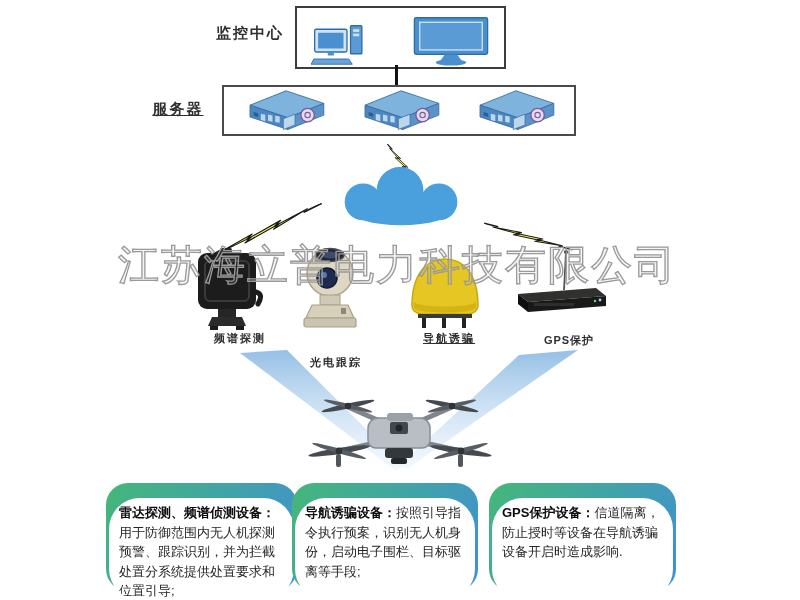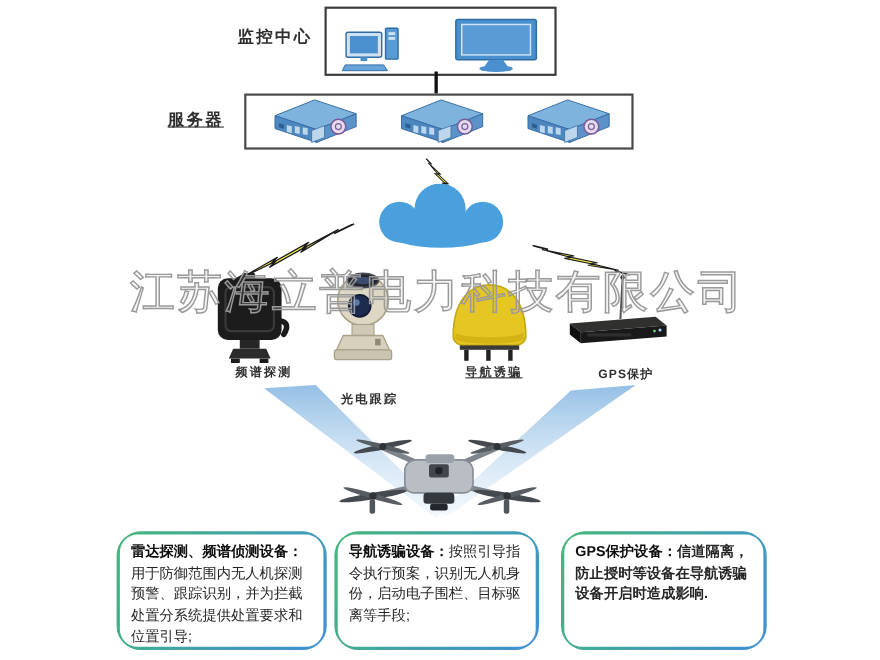--- a/index.html
+++ b/index.html
@@ -52,26 +52,26 @@
   #lbl-eo{left:281px;top:317px;width:110px;margin-top:38px;}
   #lbl-decoy{left:394px;top:331px;width:110px;text-decoration:underline;}
   #lbl-gps{left:514px;top:333px;width:110px;letter-spacing:1px;}
   #drone{left:303px;top:388px;width:194px;height:95px;z-index:3;}
   .info-box{
     position:absolute;top:483px;height:108px;border-radius:22px;z-index:4;
     background:linear-gradient(120deg,#45b779,#3f8fd6);
     padding:3px;box-sizing:border-box;
   }
   #info-1{left:106px;width:191px;}
-  #info-2{left:304px;width:186px;}
-  #info-3{left:510px;width:187px;font-weight:bold;}
+  #info-2{left:292px;width:186px;}
+  #info-3{left:489px;width:187px;}
   .info-inner{
-    background:#fff;border-radius:16px;width:100%;height:100%;
+    background:#fff;border-radius:31px;width:100%;height:100%;
     box-sizing:border-box;padding:5px 9px 4px 10px;
-    font-size:13px;line-height:1.5;color:#262626;overflow:hidden;
+    font-size:13px;line-height:1.5;color:#262626;overflow:hidden;margin-top:12px;
   }
   .info-inner p{margin:0;}
   .info-inner b{color:#0d0d0d;}
   svg{display:block;}
 </style>
 </head>
 <body>
 
 <div id="canvas">
 

